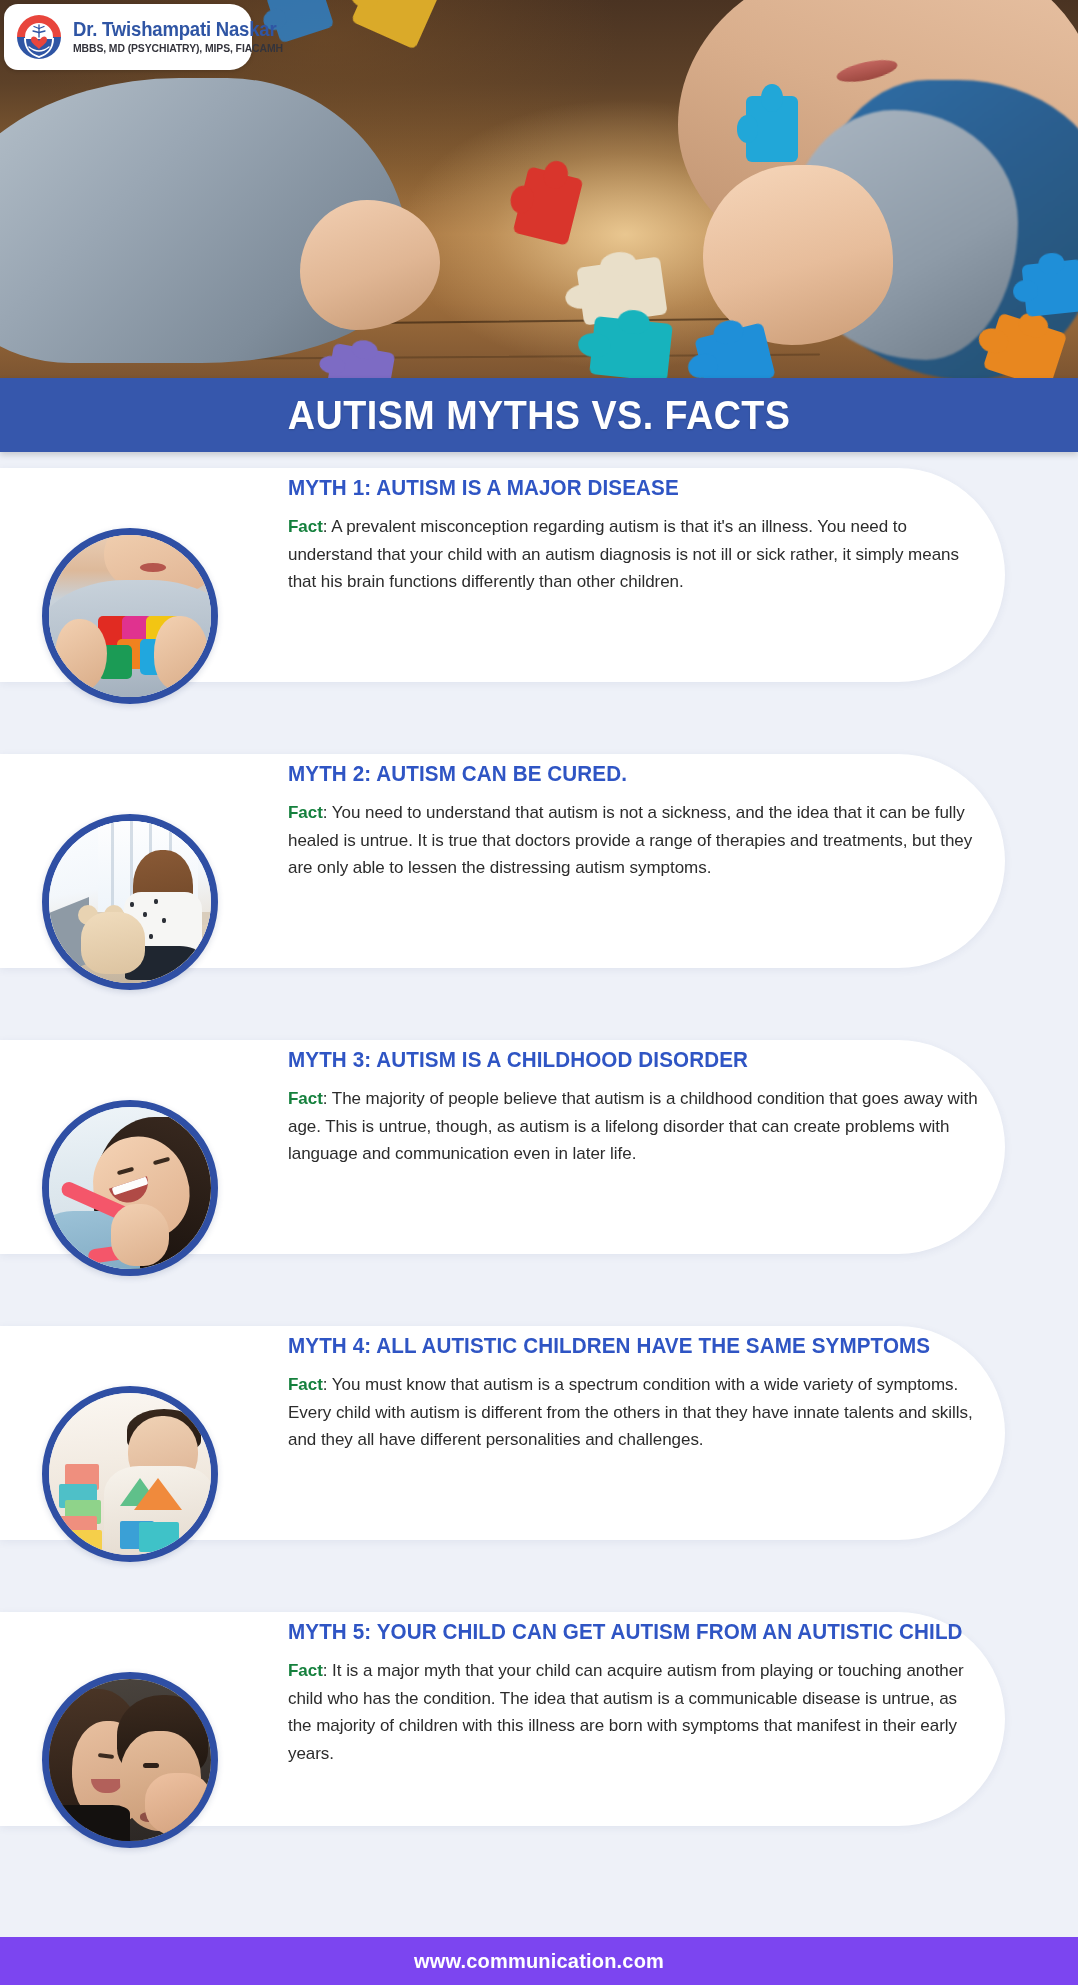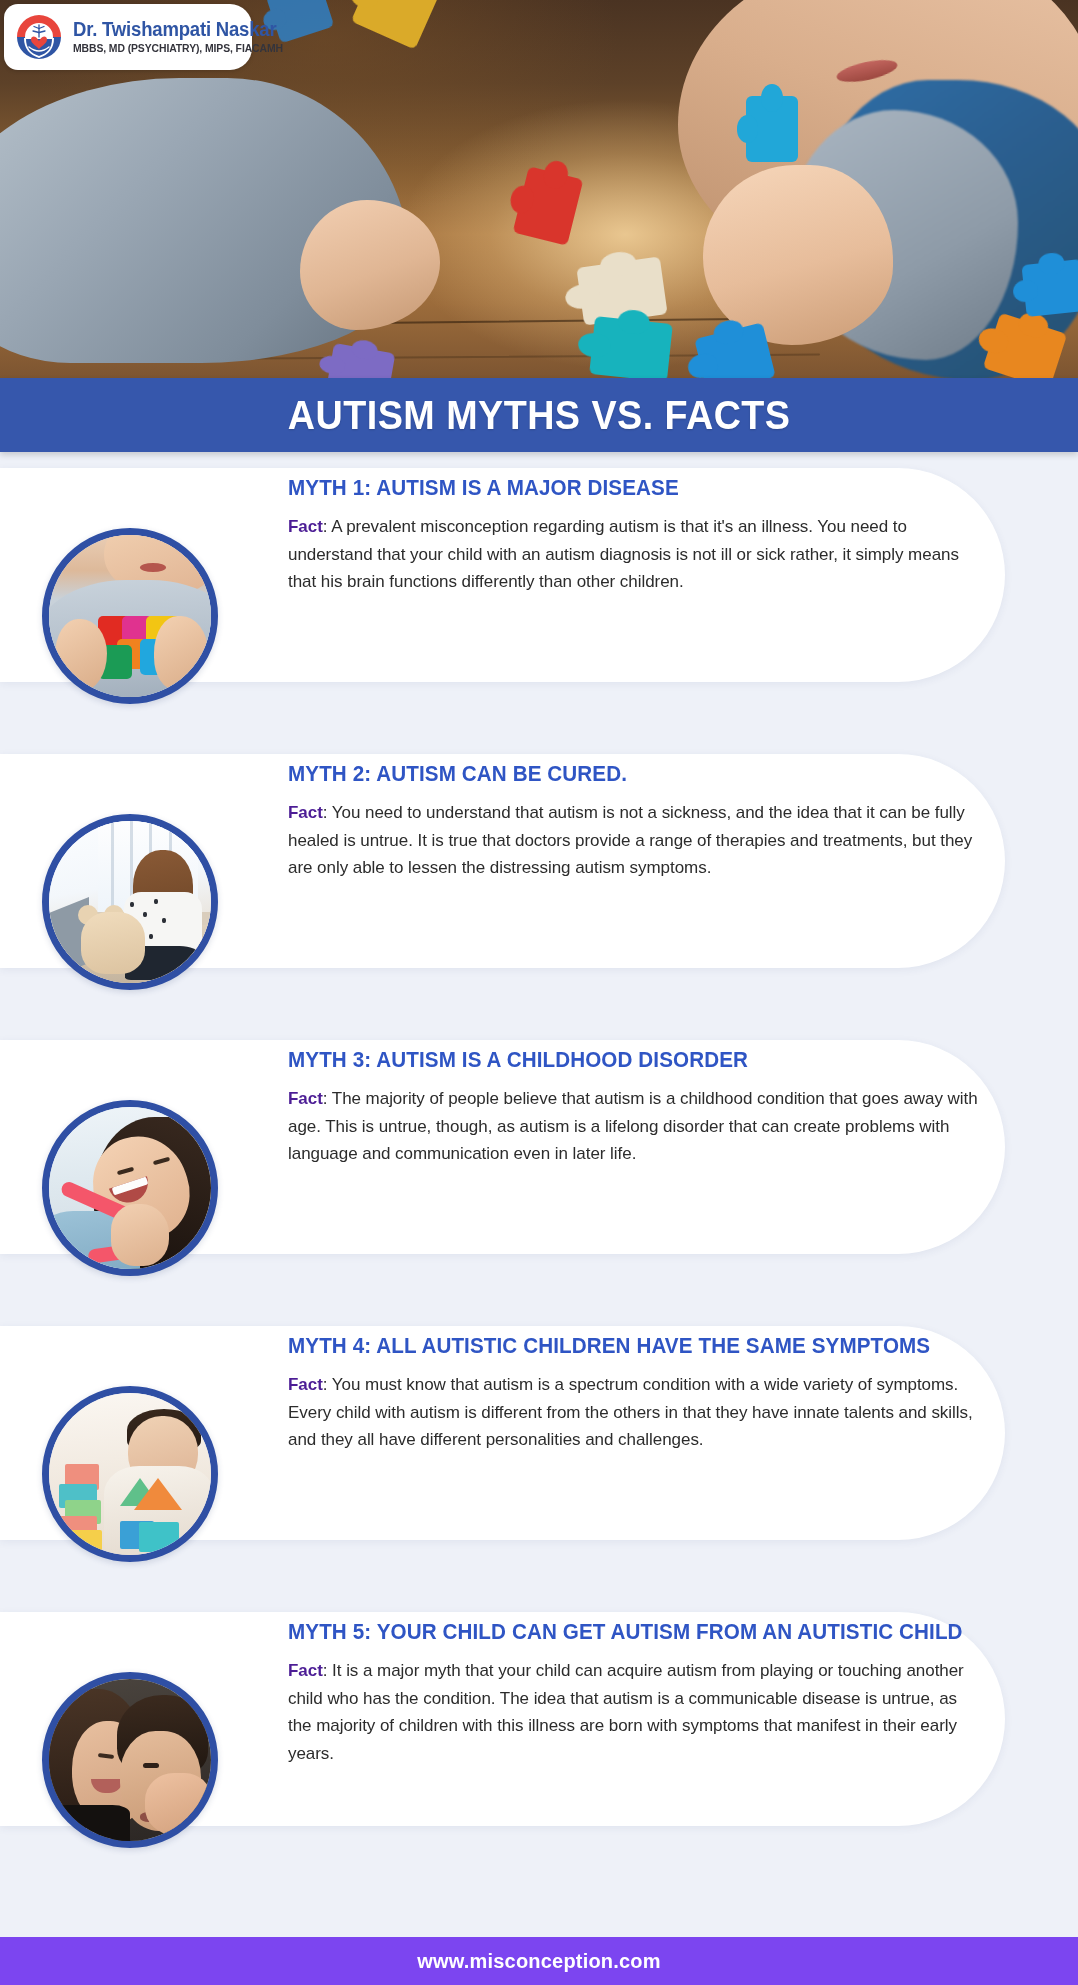--- a/index.html
+++ b/index.html
@@ -230,21 +230,21 @@
     transform-origin: left center;
     margin-bottom: 12px;
     white-space: nowrap;
   }
   .myth-body {
     color: #2c2c2c;
     font-size: 17px;
     line-height: 1.62;
     letter-spacing: -0.05px;
   }
-  .myth-body b { font-weight: 700; color: #4c1d95; }
+  .myth-body b { font-weight: 700; color: #15803d; }
 
   
   .card-1 .card-circle { top: 76px; }
   .card-2 .card-circle { top: 76px; }
   .card-3 .card-circle { top: 76px; }
   .card-4 .card-circle { top: 76px; }
   .card-5 .card-circle { top: 76px; }
 
   
   .scene { position: absolute; inset: 0; }
@@ -523,14 +523,14 @@
     </div>
     <div class="card-text">
       <div class="myth-title">MYTH 5: YOUR CHILD CAN GET AUTISM FROM AN AUTISTIC CHILD</div>
       <div class="myth-body"><b>Fact</b><span>: It is a major myth that your child can acquire autism from playing or touching another child who has the condition. The idea that autism is a communicable disease is untrue, as the majority of children with this illness are born with symptoms that manifest in their early years.</span></div>
     </div>
   </div>
 
 </div>
 
 <div class="footer">
-  <a class="footer-text" href="#" style="text-decoration:none">www.misconception.com</a>
+  <a class="footer-text" href="#" style="text-decoration:none">www.communication.com</a>
 </div>
 
 </body></html>

